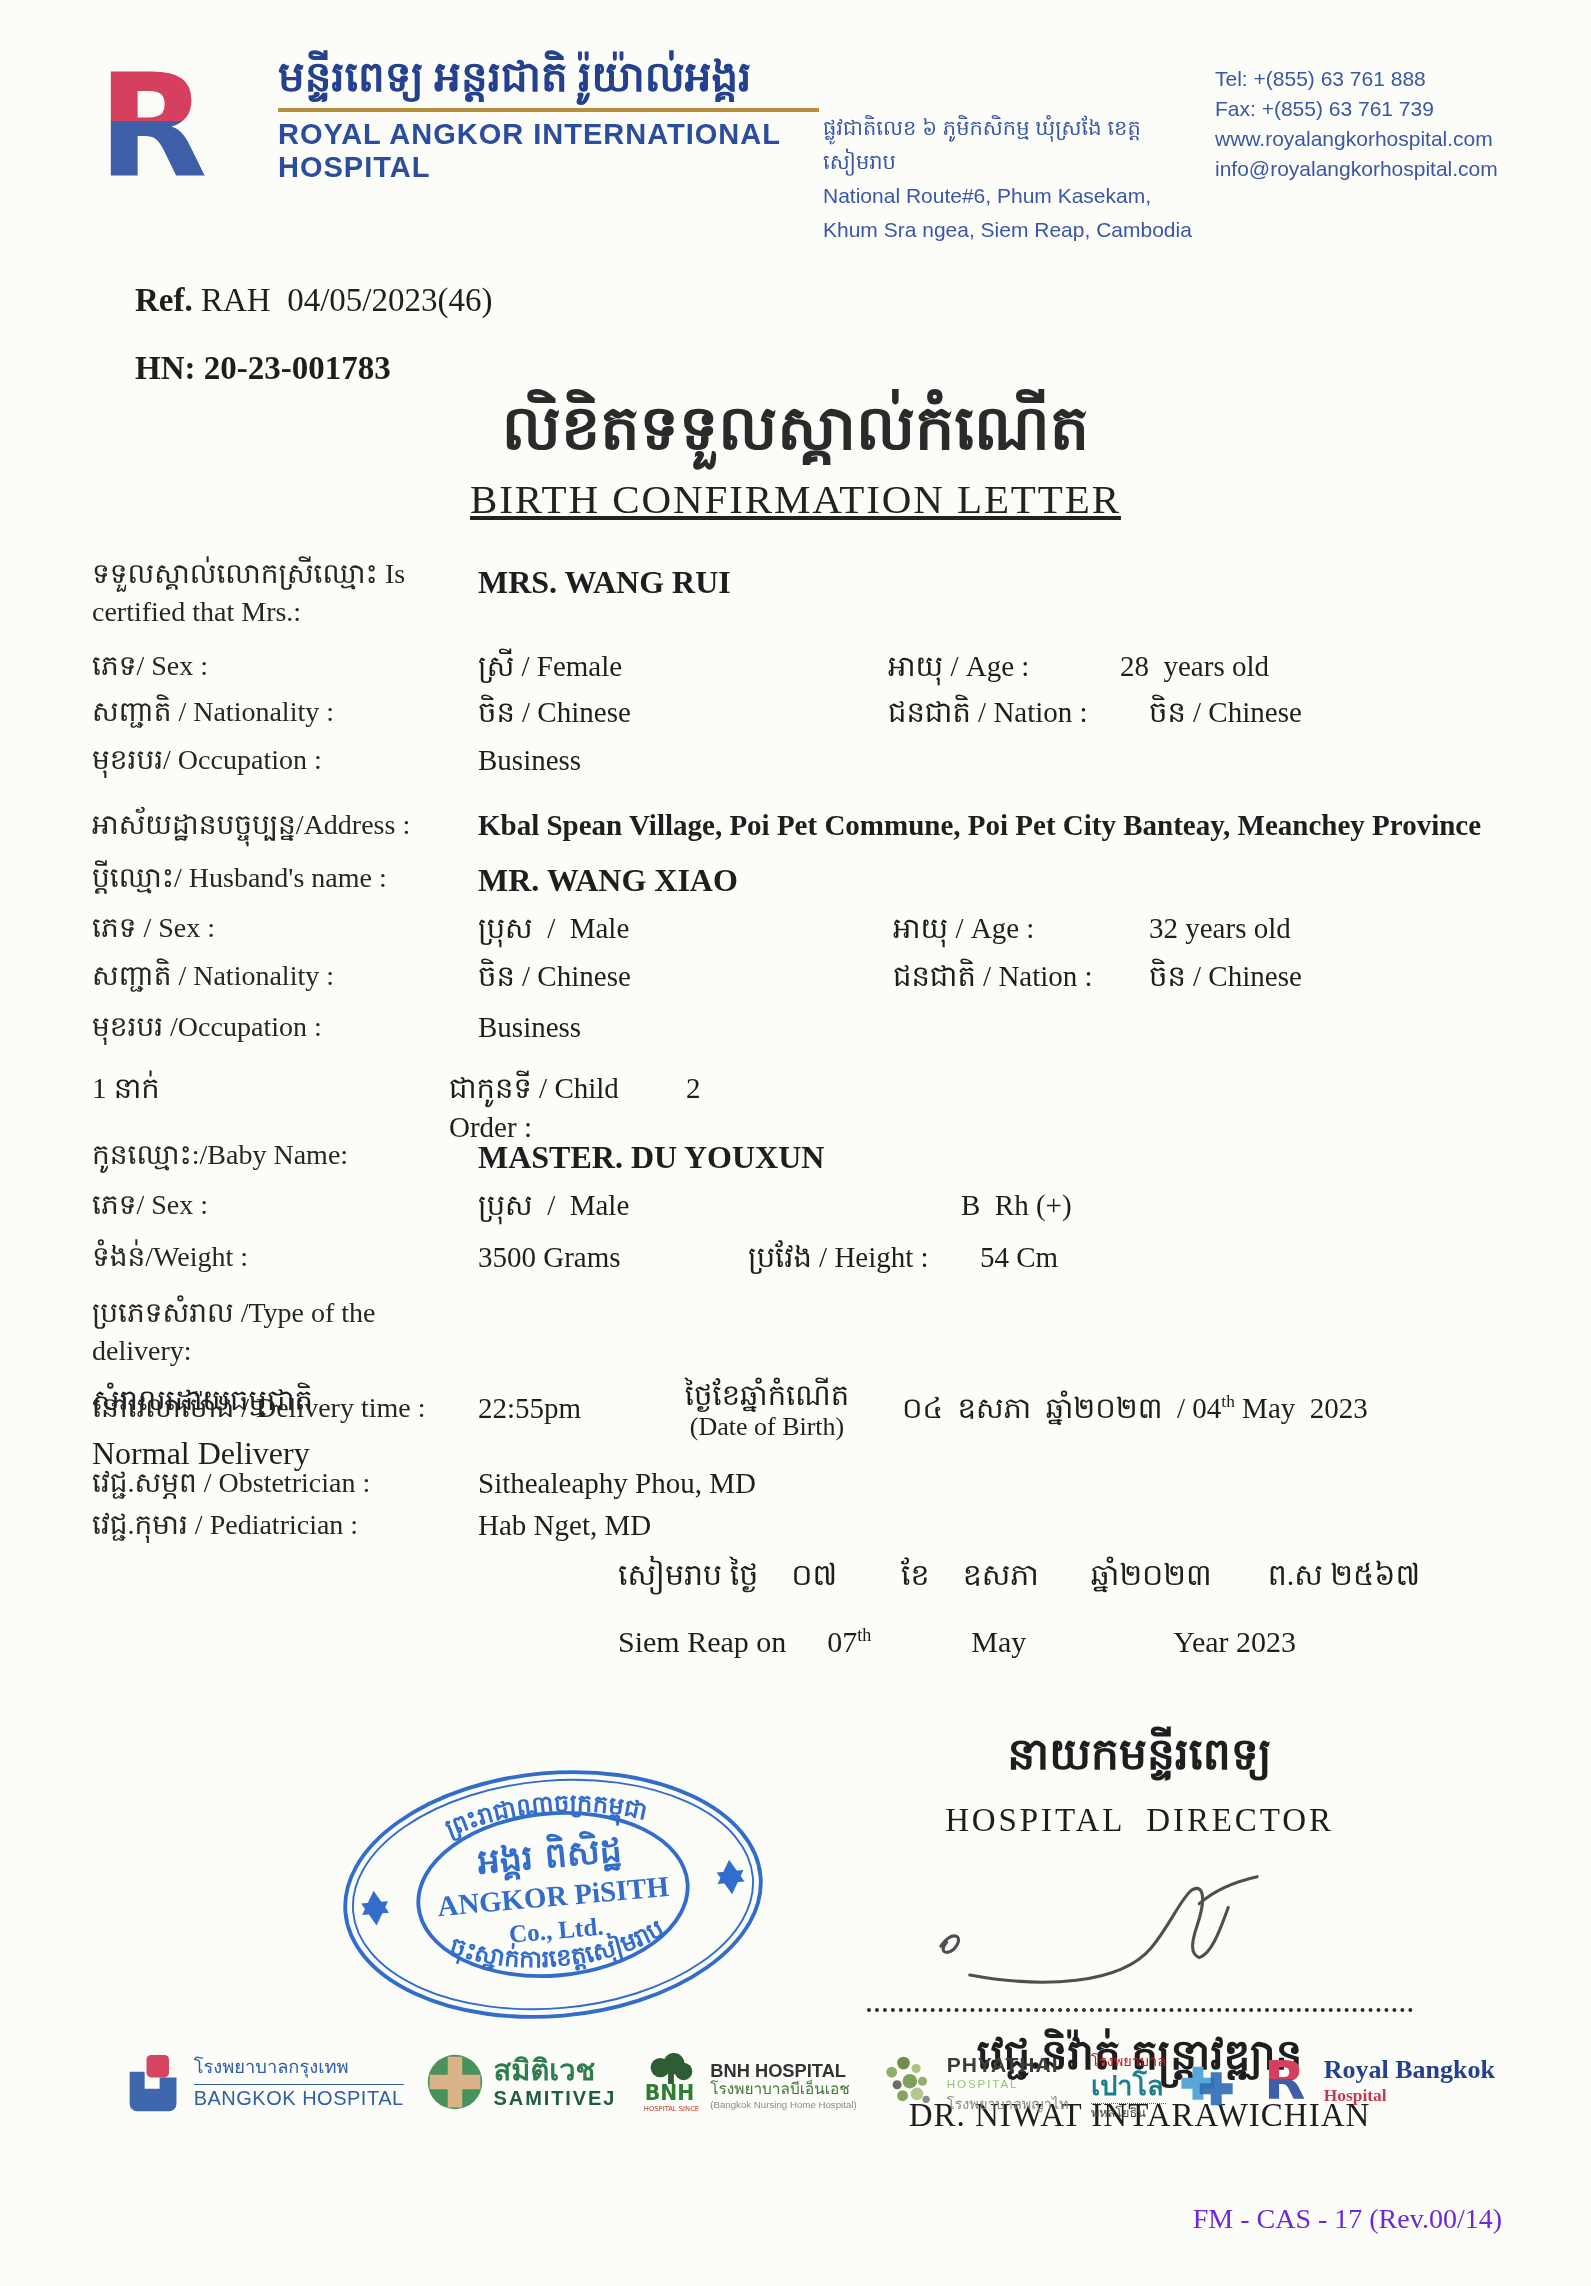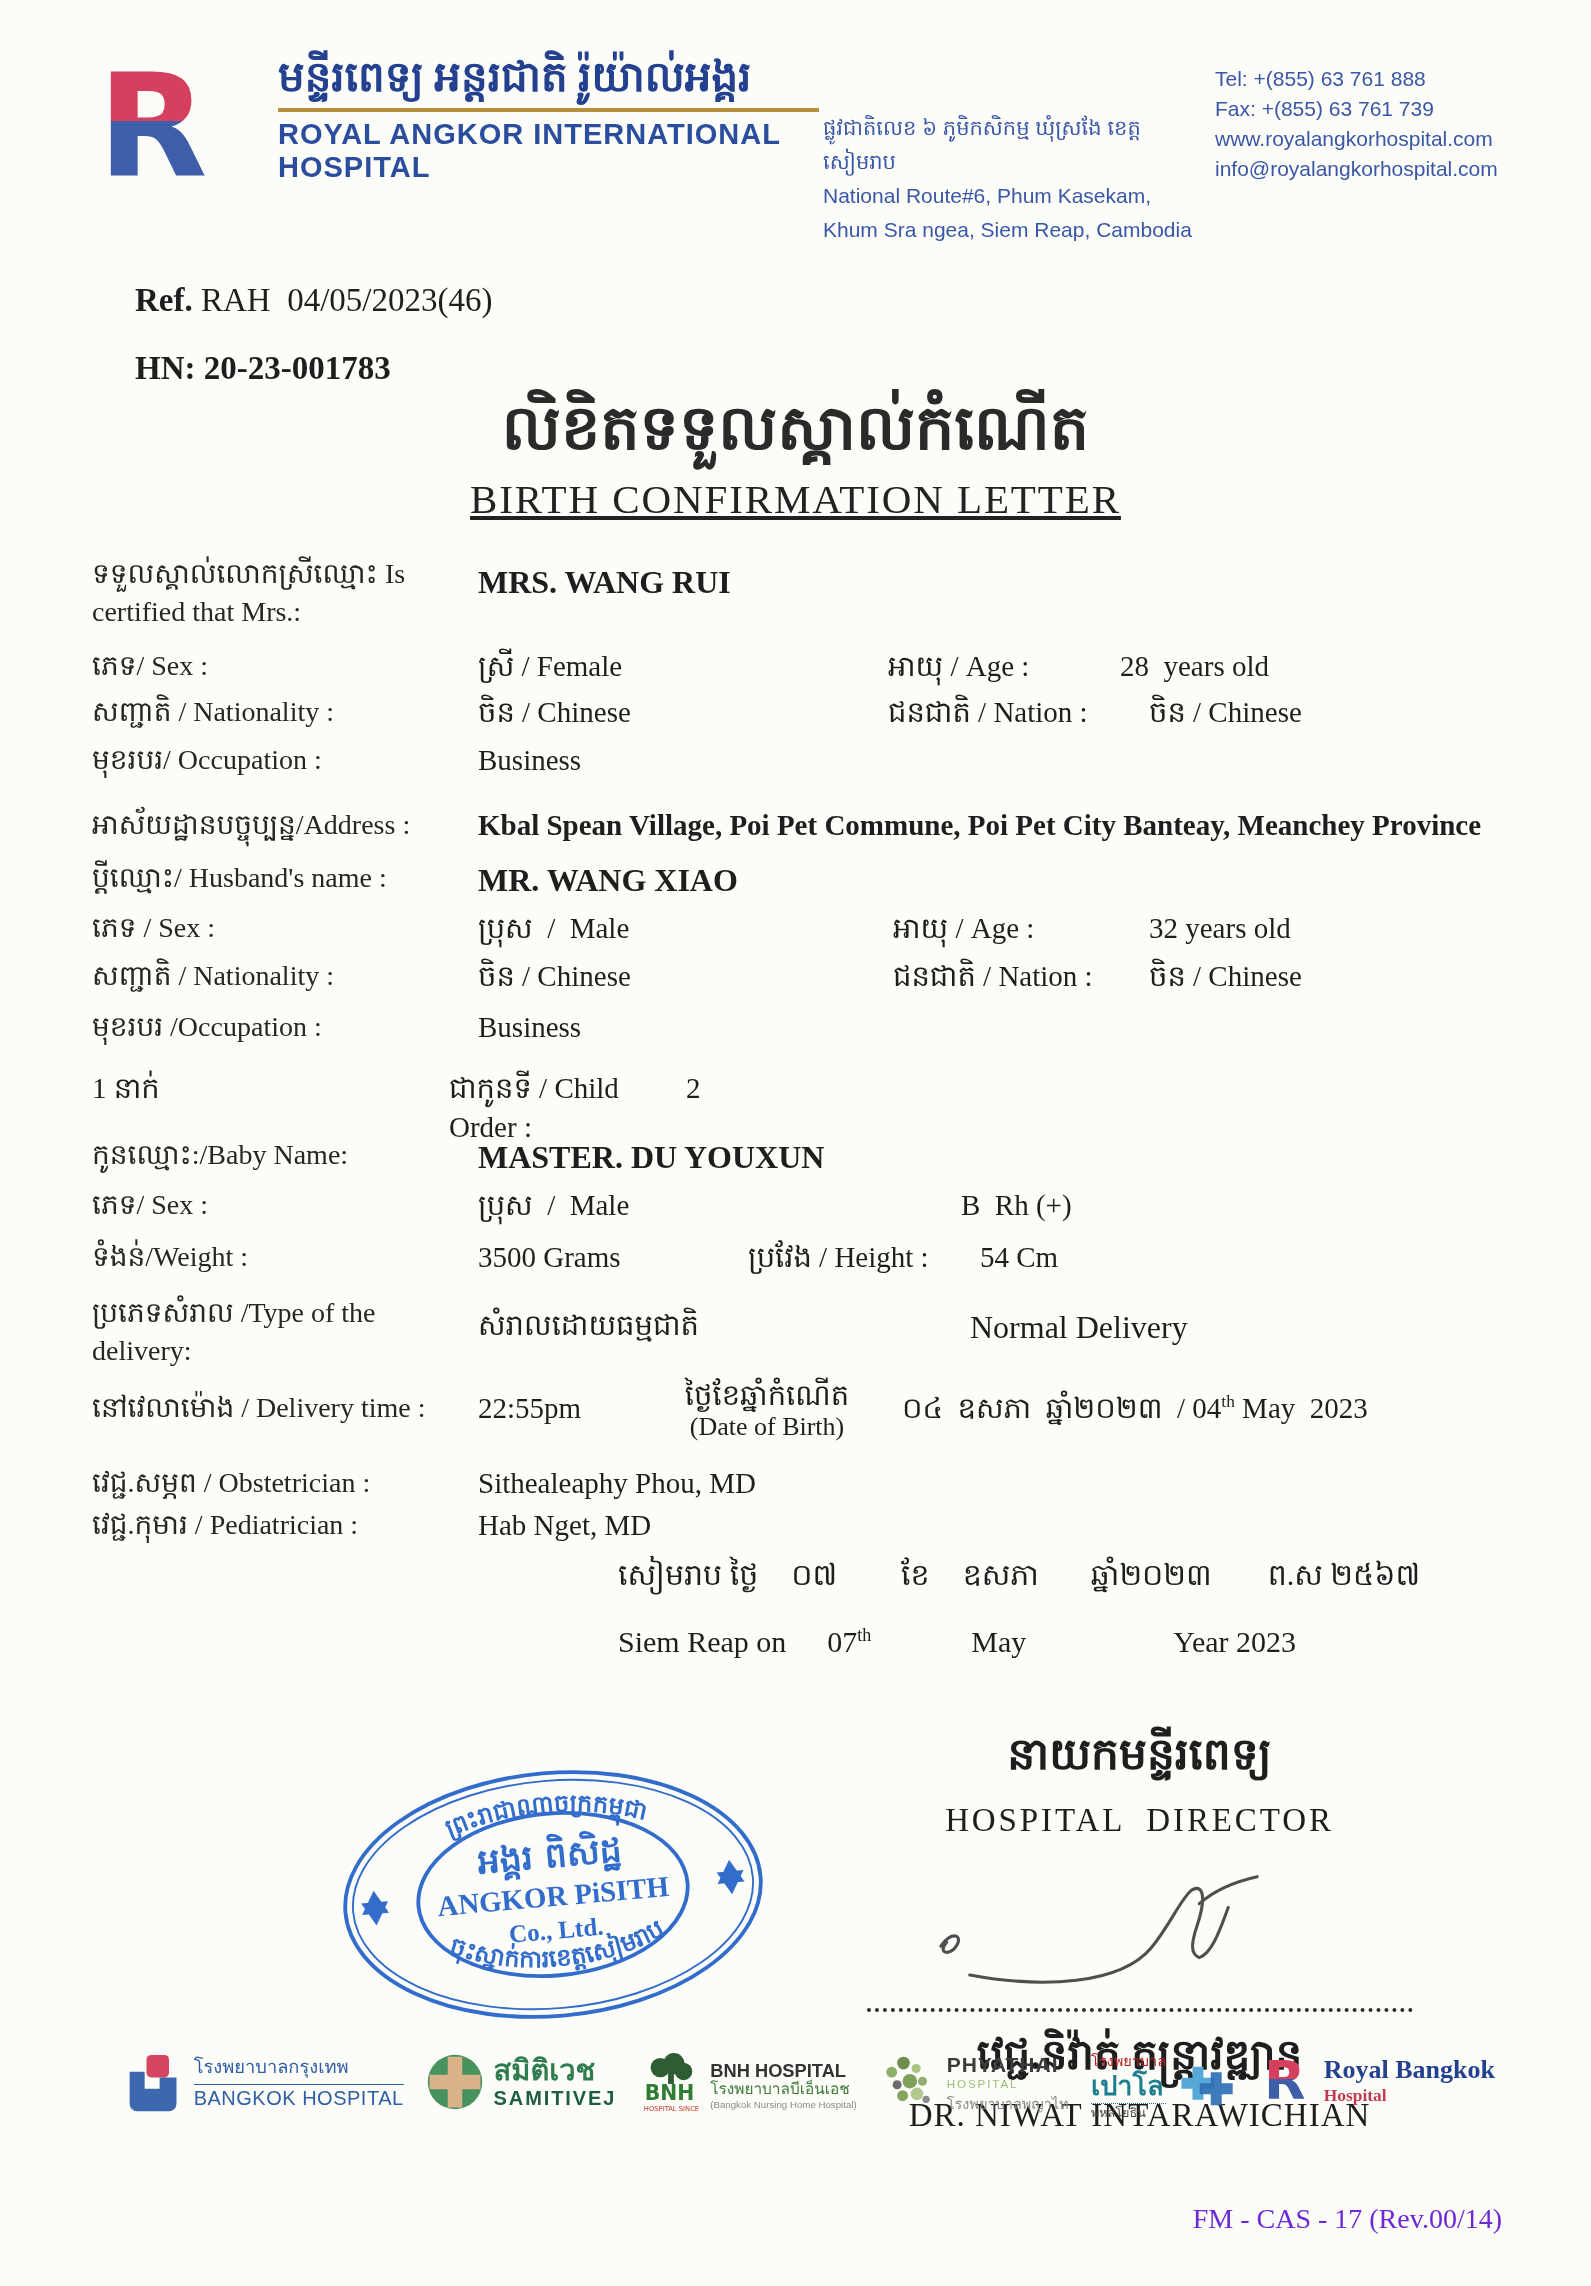--- a/index.html
+++ b/index.html
@@ -193,21 +193,21 @@
       <div class="val pre">B  Rh (+)</div>
     </div>
 
     <div class="row" style="height:56px;">
       <div class="lbl">ទំងន់/Weight :</div>
       <div class="val" style="width:270px;">3500 Grams</div>
       <div class="val" style="width:232px;">ប្រវែង / Height :</div>
       <div class="val">54 Cm</div>
     </div>
 
-    <div class="row" style="height:85px;">
+    <div class="row" style="height:85px;flex-direction:column;">
       <div class="lbl">ប្រភេទសំរាល /Type of the delivery:</div>
       <div class="val" style="width:492px;padding-top:11.6px;">សំរាលដោយធម្មជាតិ</div>
       <div class="val big" style="padding-top:11.6px;">Normal Delivery</div>
     </div>
 
     <div class="row" style="height:85px;">
       <div class="lbl" style="padding-top:9.7px;">នៅវេលាម៉ោង / Delivery time :</div>
       <div class="val" style="width:154px;padding-top:9.7px;">22:55pm</div>
       <div class="val mid2" style="width:270px;">
         <div>ថ្ងៃខែឆ្នាំកំណើត</div>

